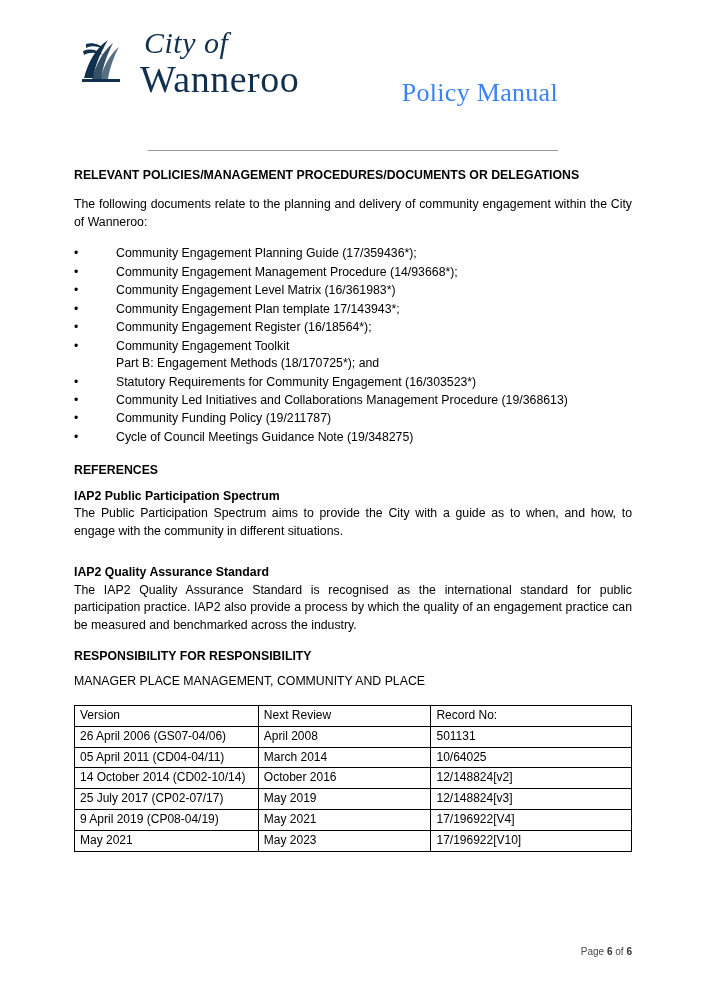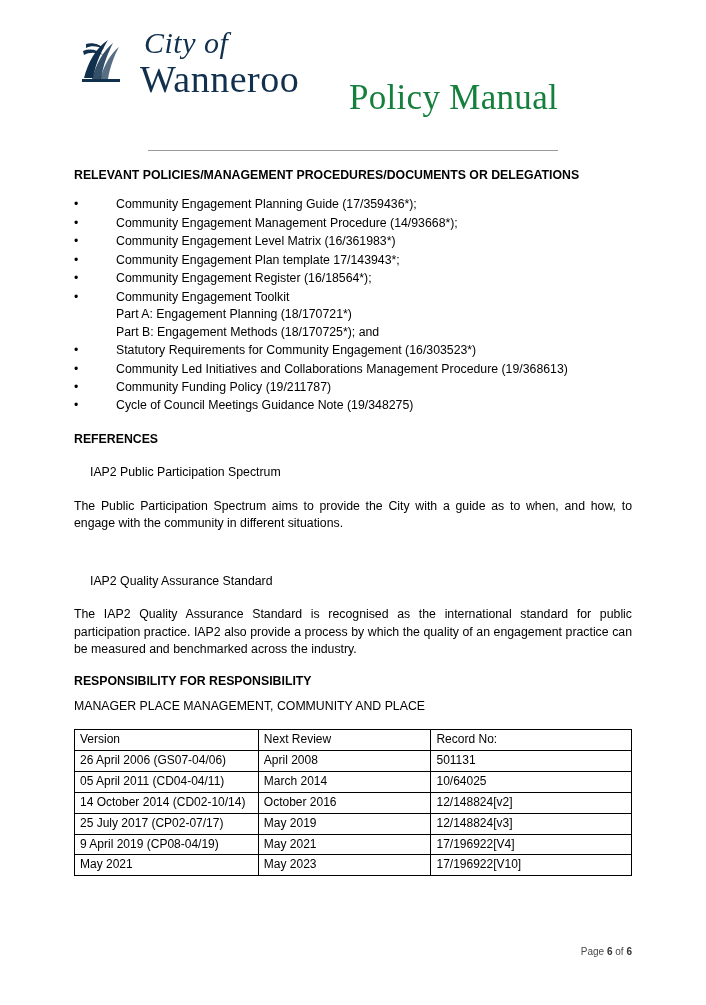--- a/index.html
+++ b/index.html
@@ -58,22 +58,22 @@
     font-size: 38px;
     display: block;
     margin-top: 2px;
     letter-spacing: 0.5px;
   }
   .doc-title {
     position: absolute;
     right: 74px;
     top: 78px;
     font-family: "Liberation Serif", serif;
-    font-size: 35px;
-    color: #15803d;
+    font-size: 26px;
+    color: #3b82f6;
     letter-spacing: 0.3px;
   }
   .header-rule {
     position: absolute;
     left: 74px;
     right: 74px;
     top: 150px;
     border-top: 1px solid #9a9a9a;
   }
 
@@ -109,22 +109,22 @@
   }
   ul.bullets li .sub {
     display: block;
     padding-left: 0;
   }
   .section-head {
     font-weight: bold;
     margin: 0 0 8px 0;
   }
   .sub-head {
-    font-weight: normal;
-    margin: 16px;
+    font-weight: bold;
+    margin: 0;
   }
   .gap-sm { height: 10px; }
 
   
   table.version-table {
     border-collapse: collapse;
     width: 100%;
     margin-top: 14px;
     font-size: 12px;
   }
@@ -174,29 +174,29 @@
       </span>
     </div>
     <div class="doc-title">Policy Manual</div>
     <div class="header-rule"></div>
   </div>
 
   <div class="content">
 
     <div class="h-bold">RELEVANT POLICIES/MANAGEMENT PROCEDURES/DOCUMENTS OR DELEGATIONS</div>
 
+    <p class="para">The following documents relate to the planning and delivery of community engagement within the City of Wanneroo:</p>
 
     <ul class="bullets">
       <li><span class="bullet-dot">•</span><span>Community Engagement Planning Guide (17/359436*);</span></li>
       <li><span class="bullet-dot">•</span><span>Community Engagement Management Procedure (14/93668*);</span></li>
       <li><span class="bullet-dot">•</span><span>Community Engagement Level Matrix (16/361983*)</span></li>
       <li><span class="bullet-dot">•</span><span>Community Engagement Plan template 17/143943*;</span></li>
       <li><span class="bullet-dot">•</span><span>Community Engagement Register (16/18564*);</span></li>
       <li><span class="bullet-dot">•</span><span>Community Engagement Toolkit</span>
-        <span class="sub">Part A: Engagement Planning (18/170721*)</span>
         <span class="sub">Part B: Engagement Methods (18/170725*); and</span>
       </li>
       <li><span class="bullet-dot">•</span><span>Statutory Requirements for Community Engagement (16/303523*)</span></li>
       <li><span class="bullet-dot">•</span><span>Community Led Initiatives and Collaborations Management Procedure (19/368613)</span></li>
       <li><span class="bullet-dot">•</span><span>Community Funding Policy (19/211787)</span></li>
       <li><span class="bullet-dot">•</span><span>Cycle of Council Meetings Guidance Note (19/348275)</span></li>
     </ul>
 
     <div class="section-head">REFERENCES</div>
 

